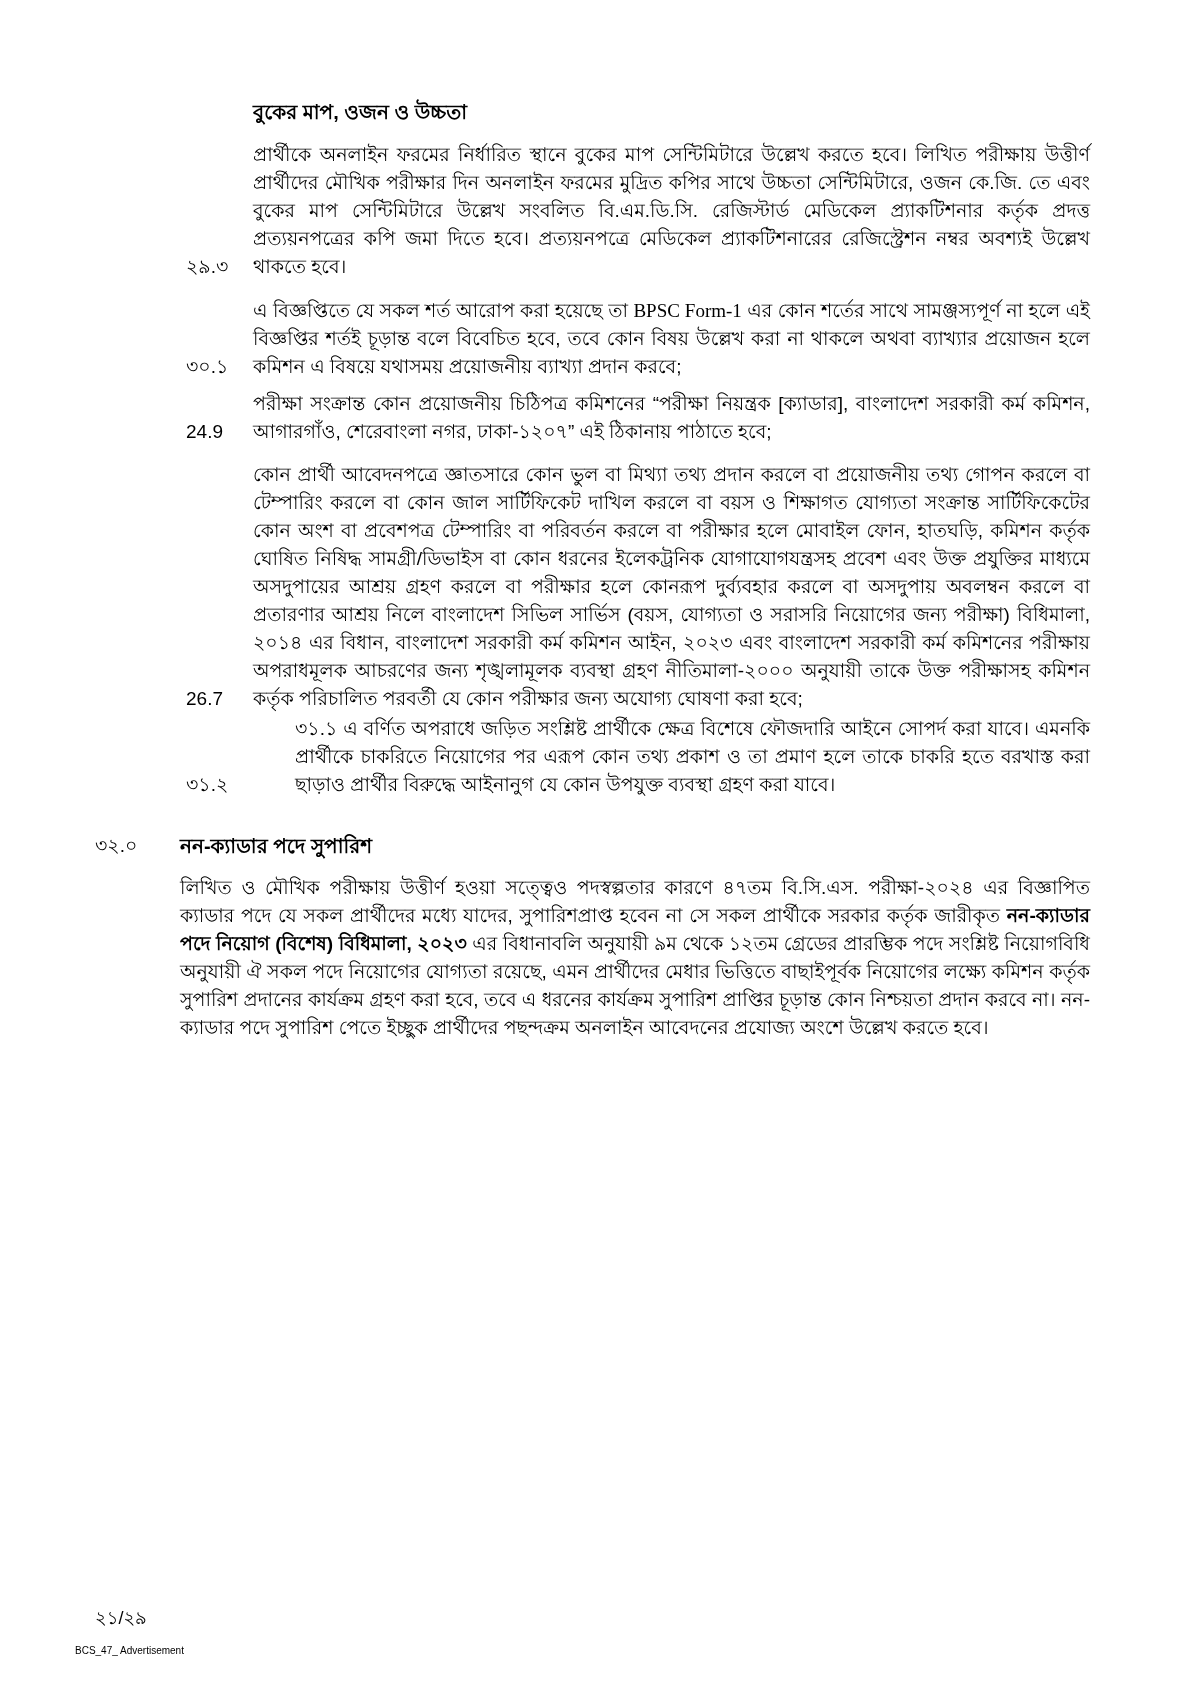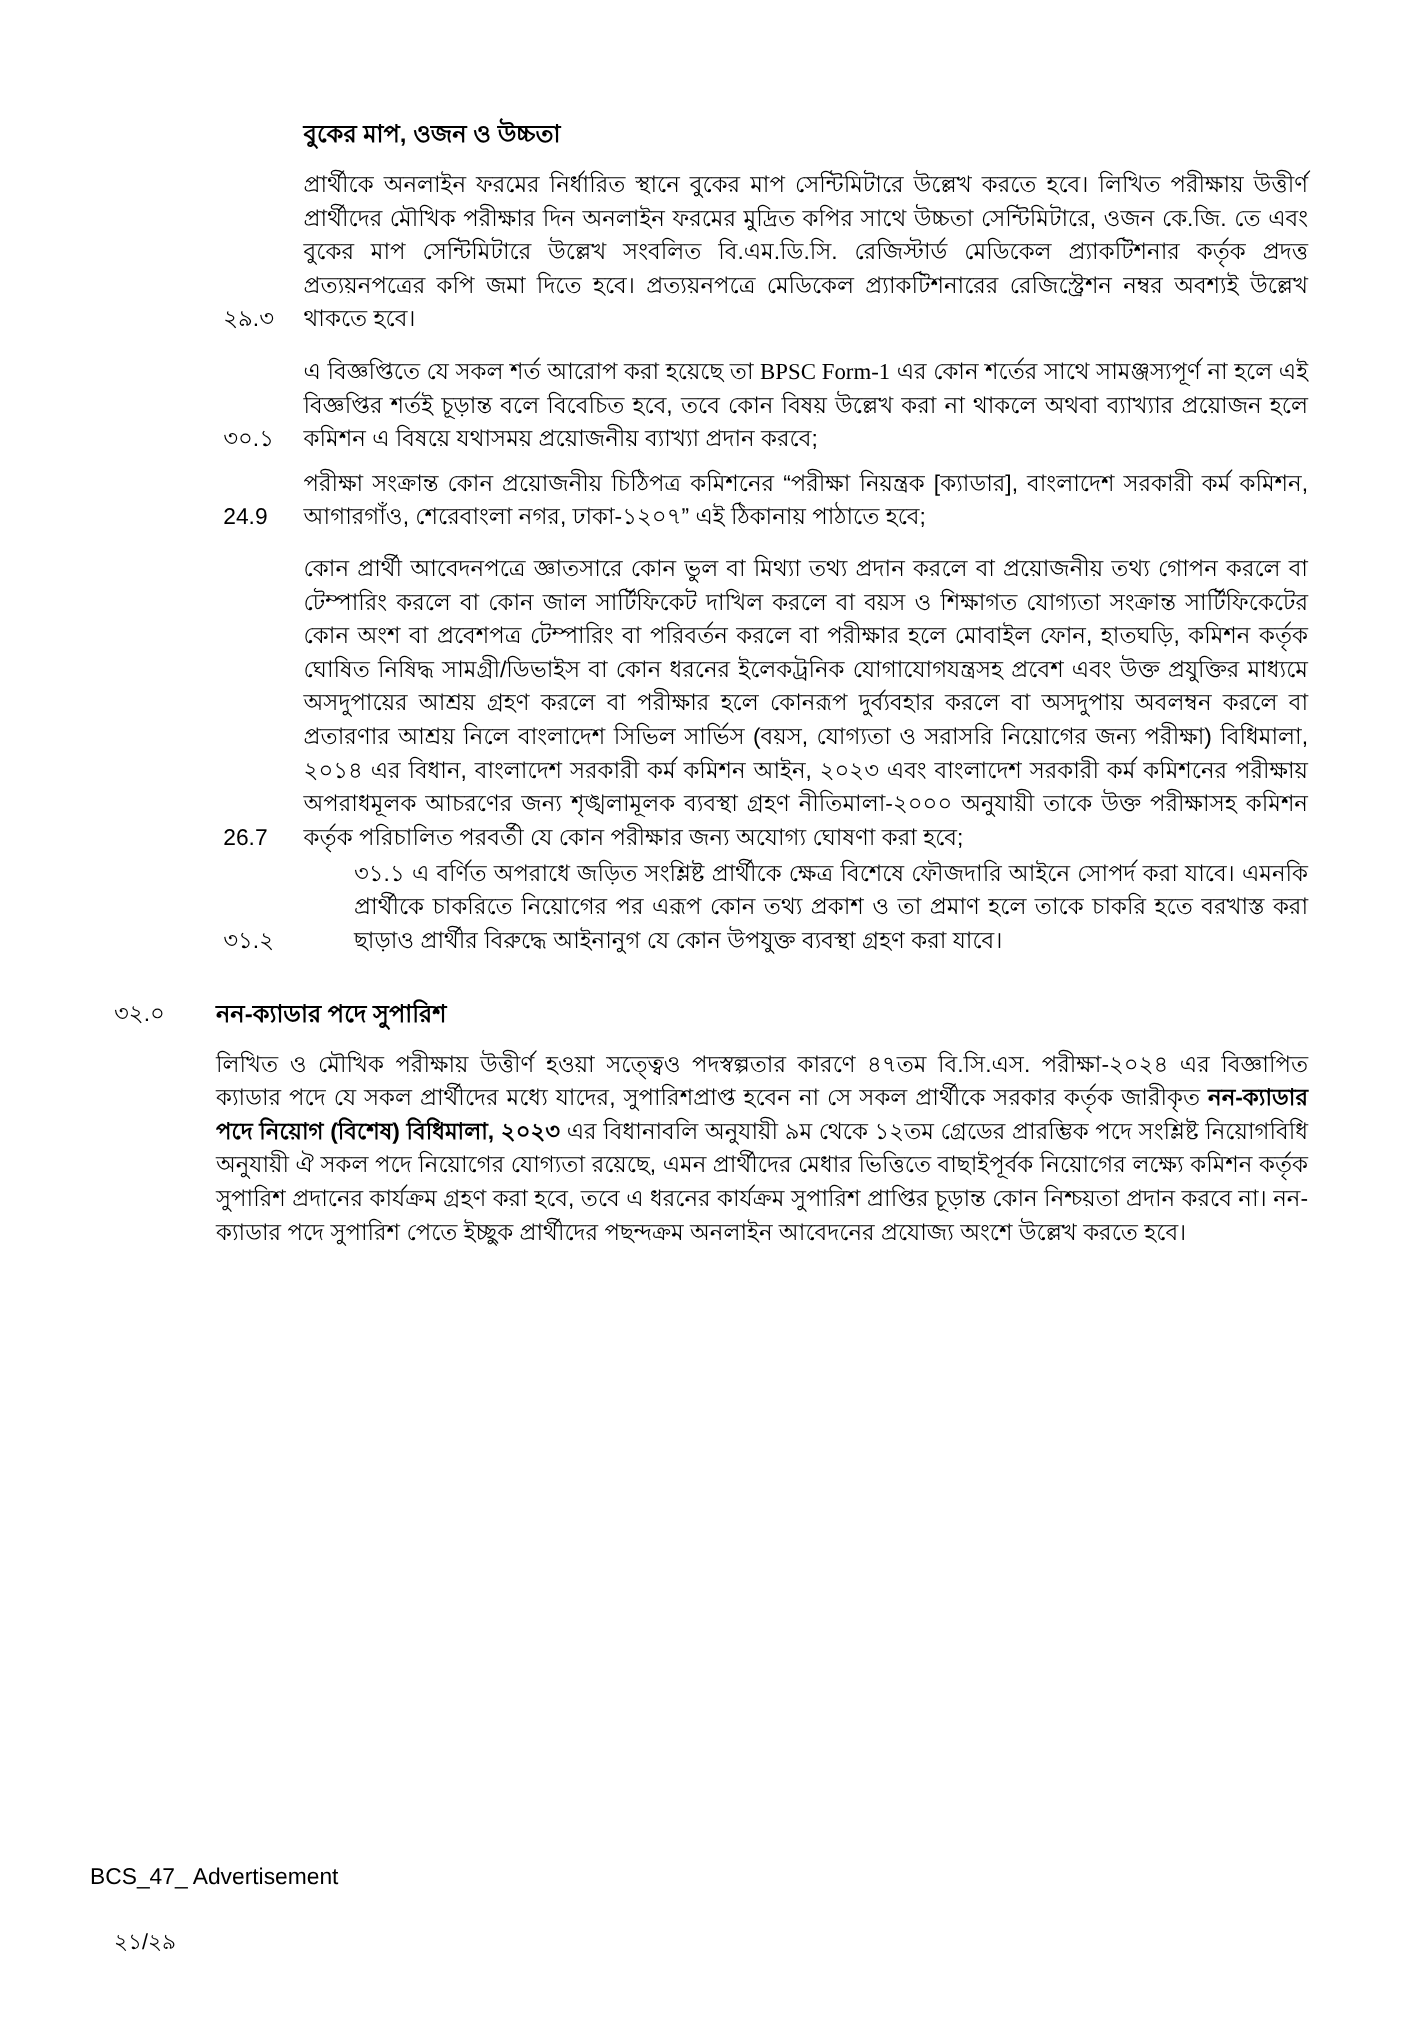--- a/index.html
+++ b/index.html
@@ -67,23 +67,23 @@
     position: absolute;
     top: 1606px;
     left: 95px;
     width: 995px;
     text-align: left;
     font-size: 18px;
     line-height: 24px;
   }
   .doc-label {
     position: absolute;
-    top: 1556px;
+    top: 1642px;
     left: 75px;
-    font-size: 19px;
+    font-size: 10px;
     line-height: 18px;
     font-family: "Liberation Sans", sans-serif;
     letter-spacing: 0px;
     text-align: right;
   }
 </style>
 </head>
 <body>
 
 <div class="page">

